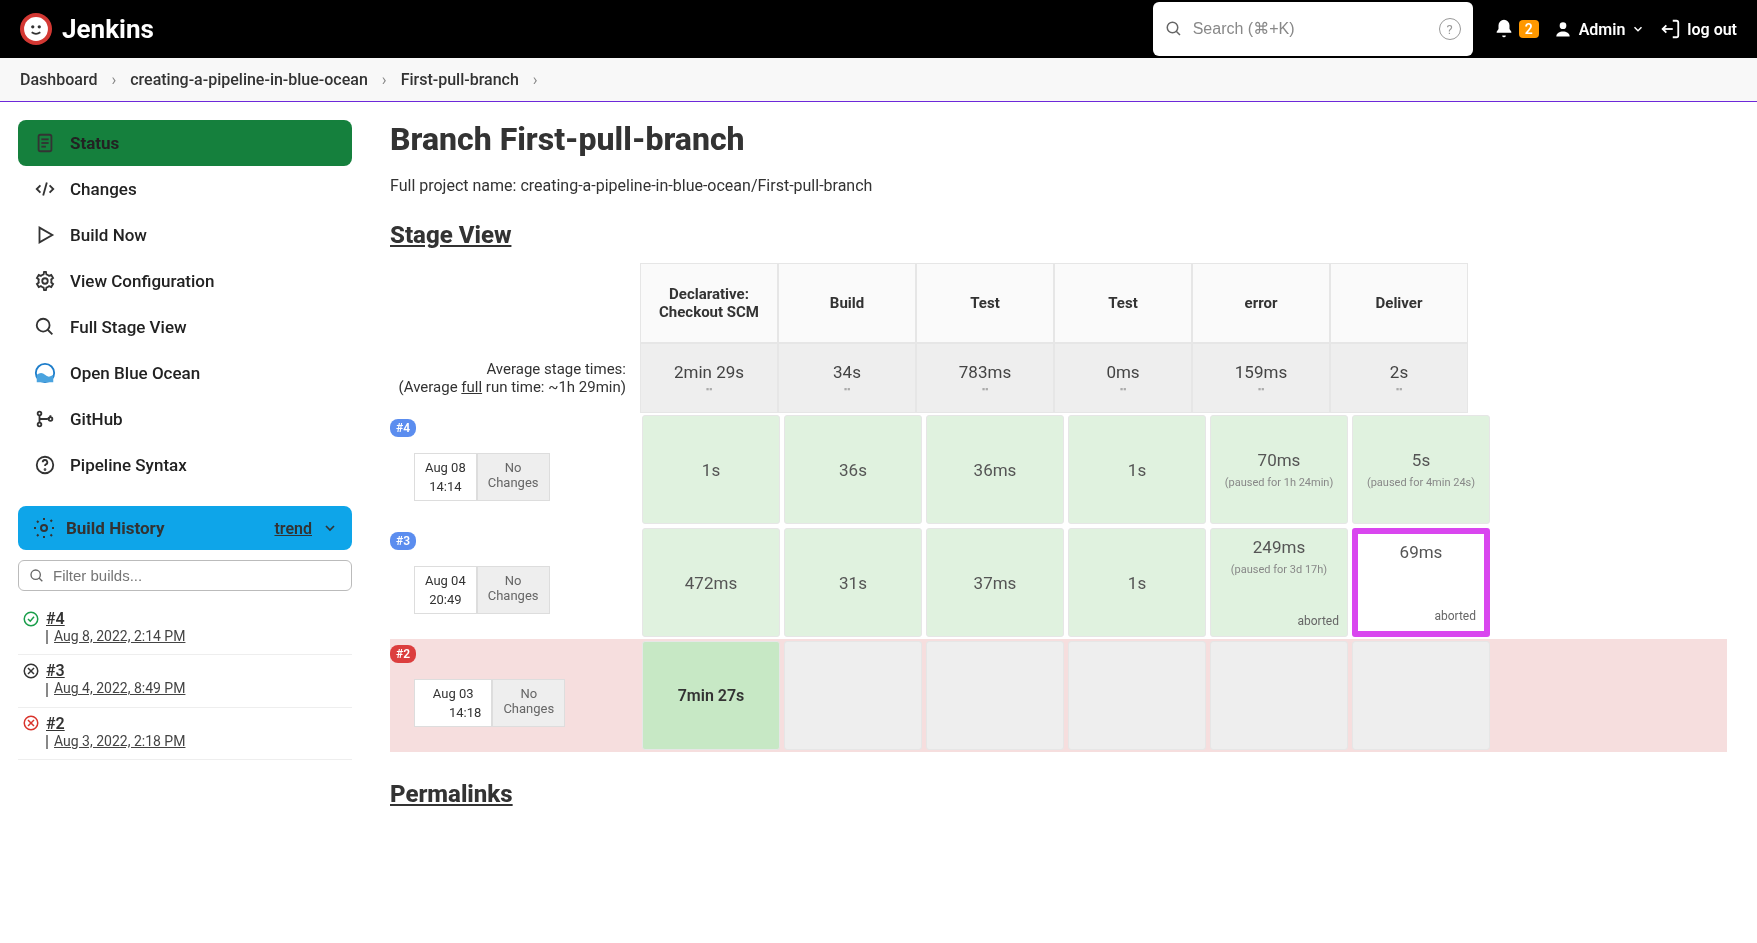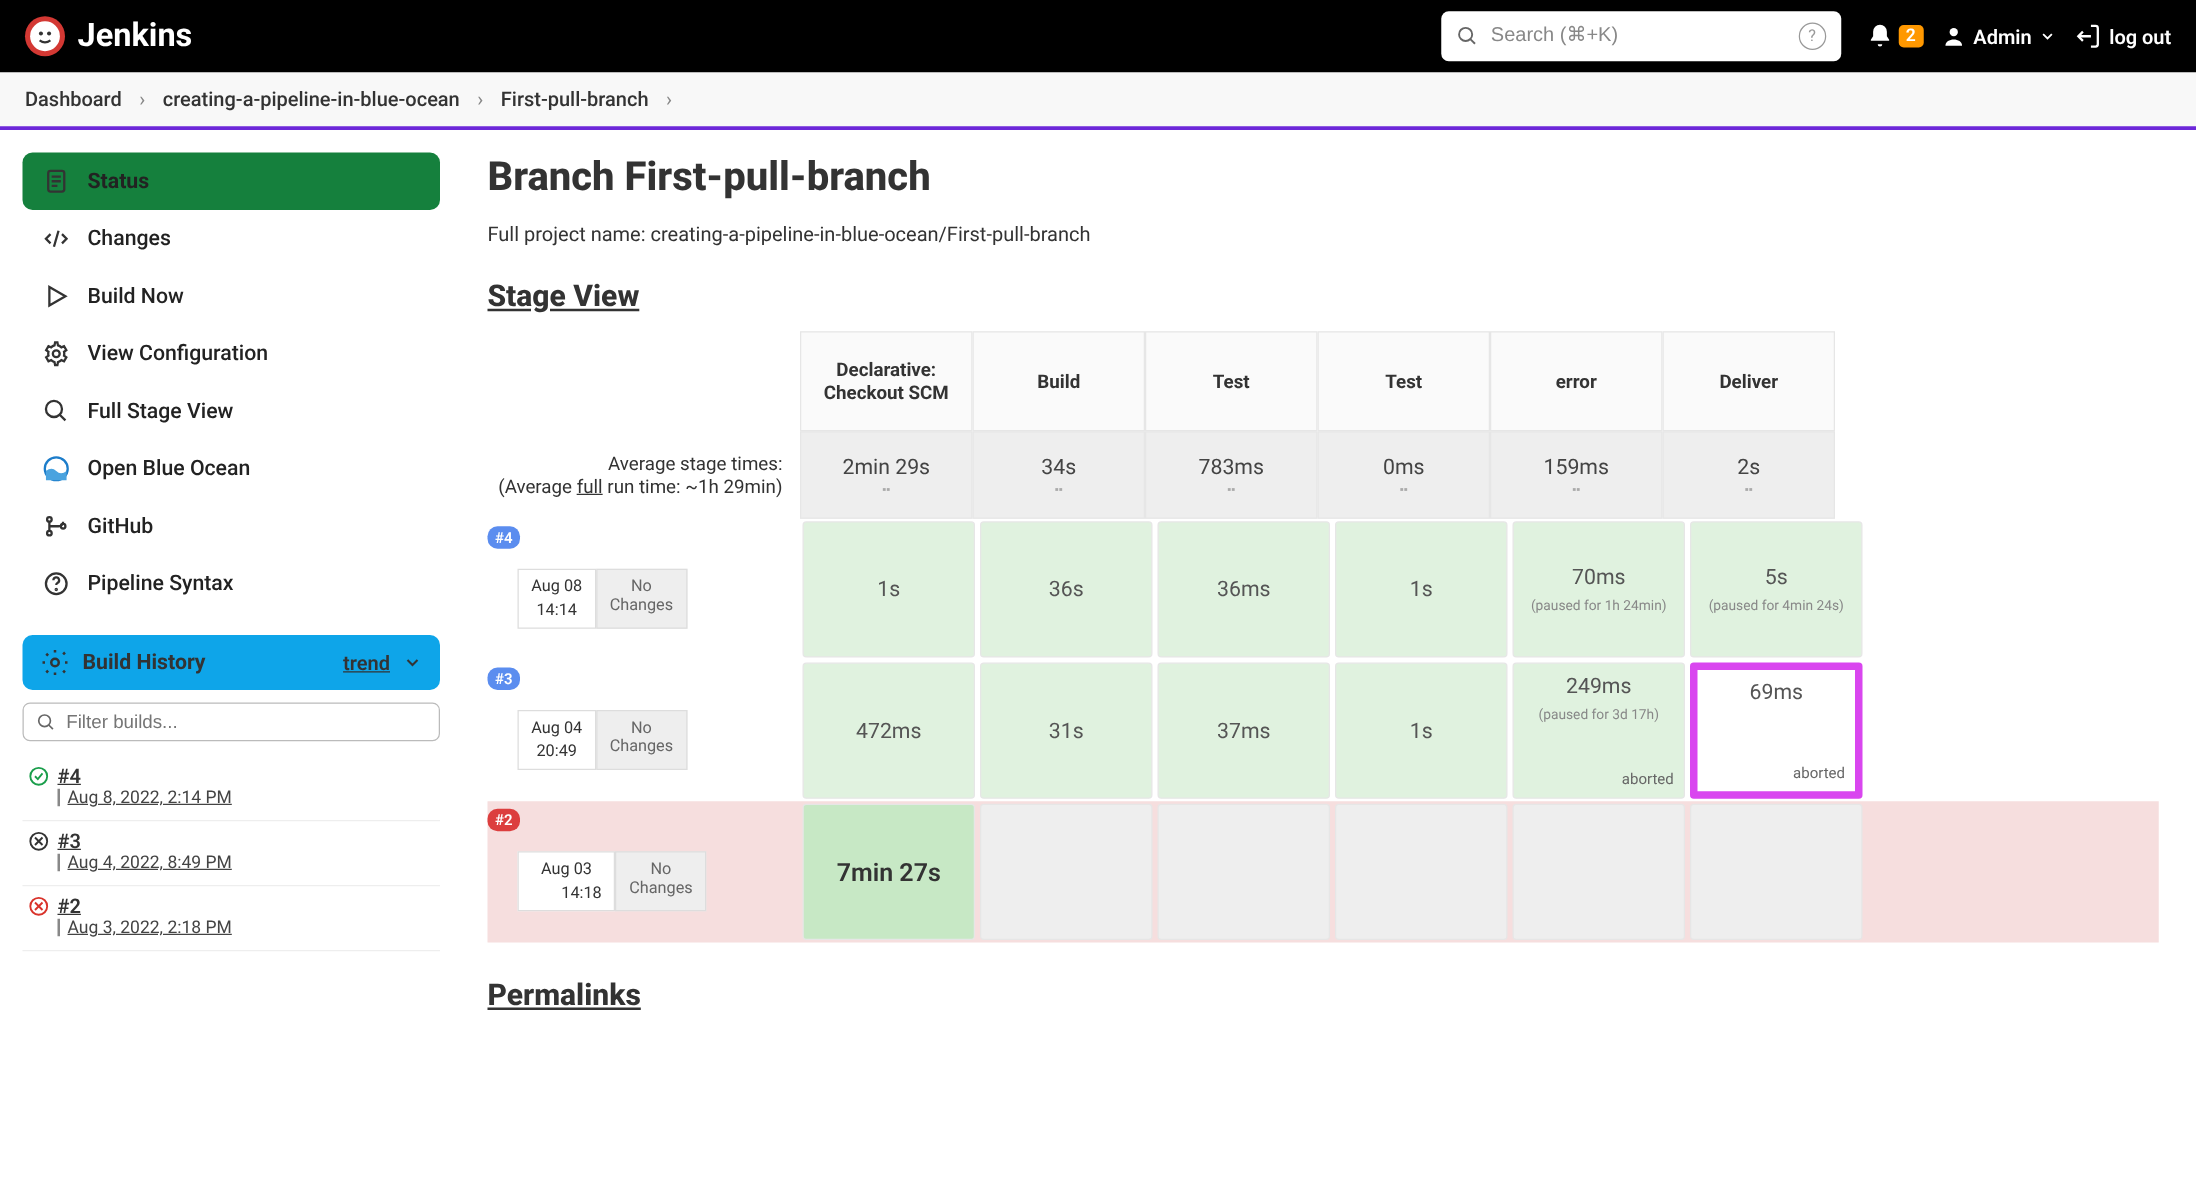--- a/index.html
+++ b/index.html
@@ -4,32 +4,32 @@
 <style>
 * { box-sizing: border-box; margin: 0; padding: 0; }
 body { font-family: -apple-system, BlinkMacSystemFont, "Segoe UI", Roboto, Helvetica, Arial, sans-serif; color: #333; background: #fff; }
 
 
 .header { background: #000; height: 58px; display: flex; align-items: center; padding: 0 20px; color: #fff; }
 .logo-area { display: flex; align-items: center; gap: 10px; }
 .logo-img { width: 32px; height: 32px; border-radius: 50%; background: #d33833; display:flex; align-items:center; justify-content:center; font-size:18px; }
 .logo-text { font-size: 26px; font-weight: 700; }
 .header-spacer { flex: 1; }
-.search-box { background: #fff; border-radius: 6px; display: flex; align-items: center; width: 320px; height: 40px; padding: 0 12px; color: #777; gap:10px; }
+.search-box { background: #fff; border-radius: 6px; display: flex; align-items: center; width: 320px; height: 54px; padding: 0 12px; color: #777; gap:10px; }
 .search-box input { border: none; outline: none; flex: 1; font-size: 16px; color:#333; background:transparent; }
 .search-box input::placeholder { color:#888; }
 .help-circle { width:22px; height:22px; border:1.5px solid #999; border-radius:50%; display:flex; align-items:center; justify-content:center; font-size:13px; color:#999; }
 .header-icons { display:flex; align-items:center; gap:14px; margin-left:20px; }
 .bell-badge { display:flex; align-items:center; gap:4px; }
 .badge-num { background:#ff9800; color:#fff; border-radius:4px; padding:1px 6px; font-weight:600; font-size:14px; }
 .user-block { display:flex; align-items:center; gap:6px; font-weight:600; }
 .logout-block { display:flex; align-items:center; gap:6px; font-weight:600; }
 
 
-.breadcrumbs { background:#f8f8f8; border-bottom:3px solid #6d28d9; padding:12px 20px; display:flex; align-items:center; gap:14px; color:#333; font-size:16px; }
+.breadcrumbs { background:#f8f8f8; border-bottom:1px solid #6d28d9; padding:12px 20px; display:flex; align-items:center; gap:14px; color:#333; font-size:16px; }
 .breadcrumbs .crumb { font-weight:500; }
 .chev { color:#888; }
 
 
 .layout { display:flex; }
 .sidebar { width:370px; padding:18px; }
 .content { flex:1; padding:18px 30px 40px 20px; }
 
 
 .side-item { display:flex; align-items:center; gap:14px; padding:12px 16px; border-radius:8px; font-size:17px; color:#222; cursor:pointer; font-weight:500;}
@@ -64,21 +64,21 @@
 .avg-row .row-head { display:flex; flex-direction:column; align-items:flex-end; justify-content:center; padding-right:14px; font-size:15px; text-align:right; }
 .avg-row .stage-cell { background:#eeeeee; height:70px; font-size:17px; color:#444; }
 .build-stage-row { position:relative; }
 .build-stage-row .row-head { display:flex; align-items:center; gap:8px; padding:8px 6px; }
 .build-tag { position:absolute; top:6px; left:0; background:#5b8def; color:#fff; font-size:12px; font-weight:600; padding:2px 6px; border-radius:8px; }
 .build-tag.red { background:#dc3e3e; }
 .date-box { background:#fff; border:1px solid #ddd; padding:6px 10px; font-size:13px; text-align:center; min-width:62px; }
 .nochanges-box { background:#eee; border:1px solid #ddd; padding:6px 10px; font-size:13px; color:#666; text-align:center; }
 .build-stage-row .stage-cell { height:109px; margin:2px; border-radius:3px; font-size:17px; color:#555; }
 .cell-success { background:#e0f2df; }
-.cell-success.strong { background:#c7e8c5; font-size:20px; font-weight:600; color:#333; }
+.cell-success.strong { background:#c7e8c5; font-size:16px; font-weight:600; color:#333; }
 .cell-gray { background:#eeeeee; }
 .cell-white { background:#fff; border:6px solid #d946ef; }
 .cell-note { font-size:11px; color:#888; margin-top:6px; }
 .cell-abort { font-size:12px; color:#666; align-self:flex-end; margin-top:auto; margin-right:4px;}
 .row-fail-bg { background:#f6dede; }
 .avg-full { text-decoration:underline; }
 
 svg { display:block; }
 </style>
 </head>

